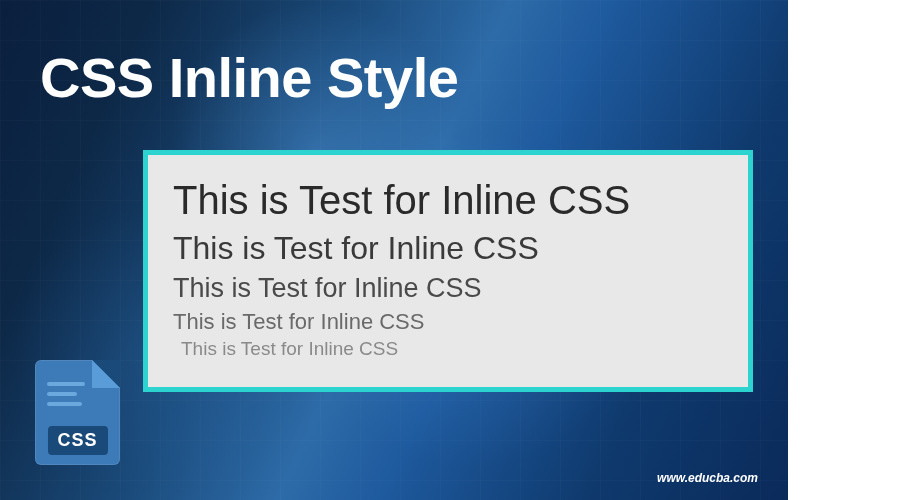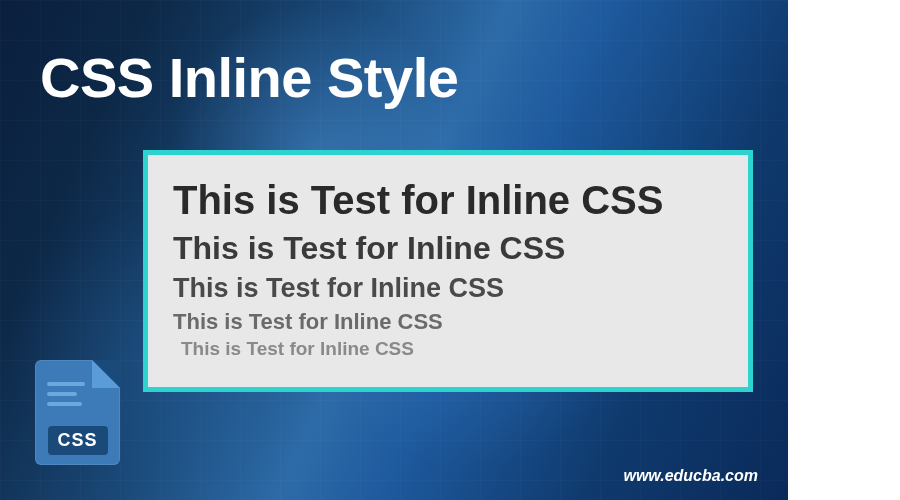--- a/index.html
+++ b/index.html
@@ -66,21 +66,21 @@
       width: 610px;
       background: #e8e8e8;
       border: 5px solid #2dd4cf;
       padding: 18px 25px 25px 25px;
       z-index: 2;
     }
     
     .example-line {
       color: #3a3a3a;
       font-family: 'Segoe UI', Arial, sans-serif;
-      font-weight: 700;
+      font-weight: 400;
       line-height: 1.35;
       white-space: nowrap;
     }
     
     .line-1 { font-size: 40px; color: #2a2a2a; }
     .line-2 { font-size: 32px; color: #3a3a3a; }
     .line-3 { font-size: 27px; color: #4a4a4a; }
     .line-4 { font-size: 22px; color: #6a6a6a; }
     .line-5 { font-size: 19px; color: #8a8a8a; padding-left: 8px; }
     
@@ -158,21 +158,21 @@
       padding: 4px 10px;
       border-radius: 4px;
       letter-spacing: 1px;
     }
     
     .website-url {
       position: absolute;
       bottom: 15px;
       right: 30px;
       color: #ffffff;
-      font-size: 16px;
+      font-size: 12px;
       font-weight: bold;
       font-style: italic;
       z-index: 2;
     }
   </style>
 </head>
 <body>
 
 <div class="banner">
   <div class="grid-overlay"></div>

